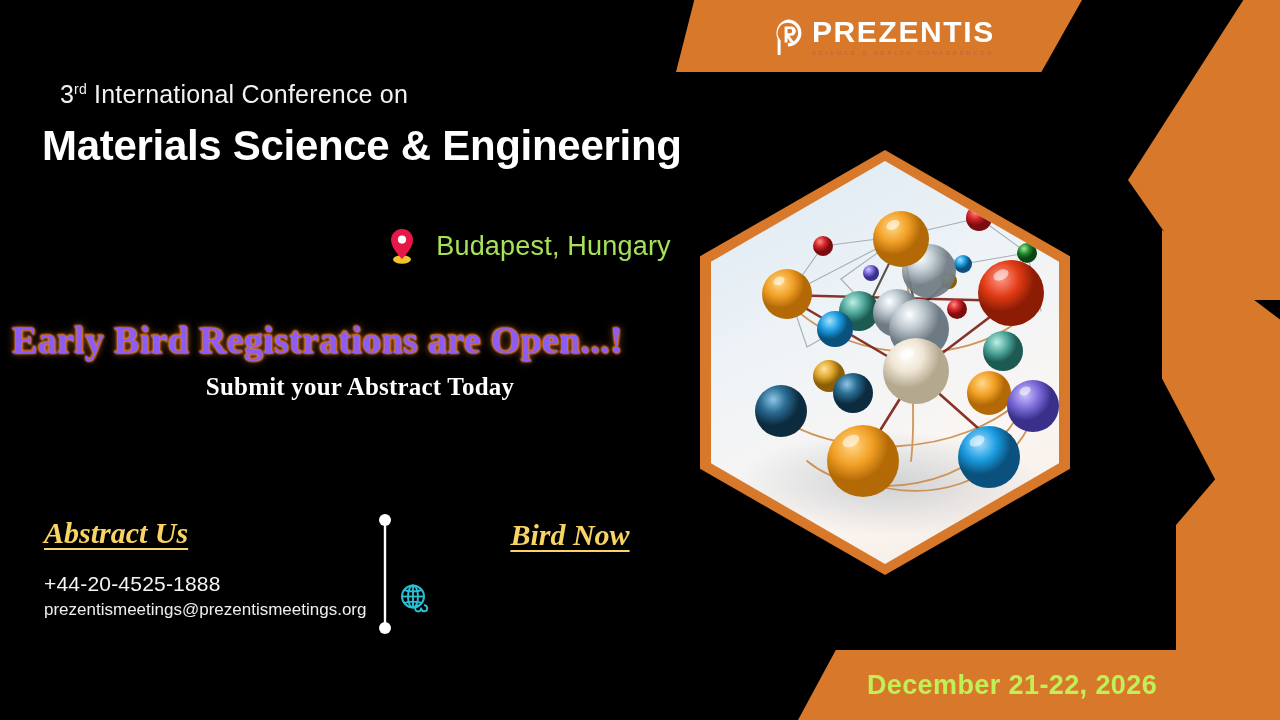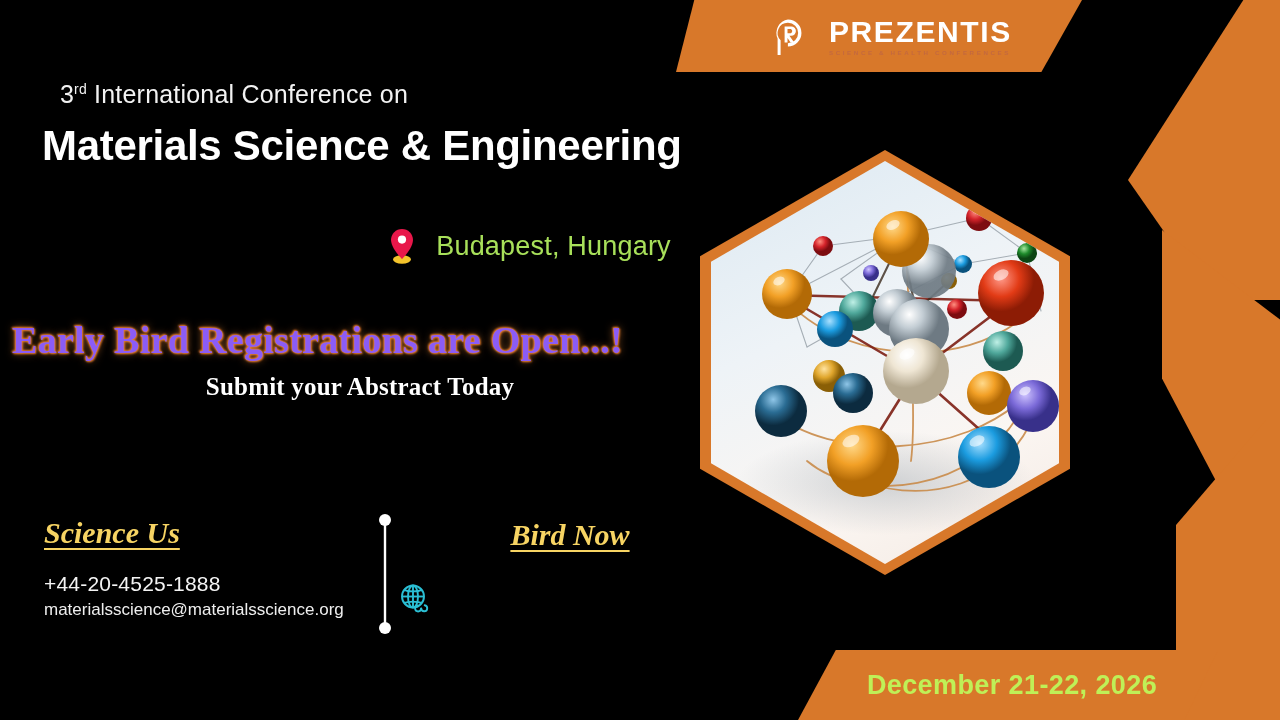--- a/index.html
+++ b/index.html
@@ -30,21 +30,21 @@
     display:flex;align-items:center;justify-content:center;
   }
   .date-text{
     color:#BFF057;font-size:27px;font-weight:bold;letter-spacing:.4px;
     transform:translateX(4px);white-space:nowrap;
   }
 
   
   .logo-wrap{
     position:absolute;top:10px;left:770px;width:260px;height:54px;
-    display:flex;align-items:center;gap:23px;
+    display:flex;align-items:center;gap:6px;
   }
   .logo-mark{width:36px;height:40px;flex:0 0 36px;}
   .logo-type{display:flex;flex-direction:column;line-height:1;}
   .logo-name{
     color:#ffffff;font-size:30px;font-weight:bold;letter-spacing:1.6px;
   }
   .logo-tag{
     color:#C4693F;font-size:6.2px;letter-spacing:2.6px;margin-top:3px;
     font-weight:bold;white-space:nowrap;
   }
@@ -158,23 +158,23 @@
       <ellipse cx="13" cy="31.5" rx="9" ry="4.2" fill="#F3C32B"></ellipse>
       <path d="M13 1 C6.9 1 2 5.9 2 12 C2 20.2 13 31 13 31 C13 31 24 20.2 24 12 C24 5.9 19.1 1 13 1 Z" fill="#E8174A"></path>
       <circle cx="13" cy="11.6" r="4.1" fill="#ffffff"></circle>
     </svg>
     <span class="location-text">Budapest, Hungary</span>
   </div>
 
   <div class="earlybird">Early Bird Registrations are Open...!</div>
   <div class="submit">Submit your Abstract Today</div>
 
-  <div class="contact-head">Science Us</div>
+  <div class="contact-head">Abstract Us</div>
   <div class="phone">+44-20-4525-1888</div>
-  <div class="email">materialsscience@materialsscience.org</div>
+  <div class="email">prezentismeetings@prezentismeetings.org</div>
 
   <svg class="divider" viewBox="0 0 14 124">
     <line x1="7" y1="8" x2="7" y2="116" stroke="#ffffff" stroke-width="2.4"></line>
     <circle cx="7" cy="8" r="6" fill="#ffffff"></circle>
     <circle cx="7" cy="116" r="6" fill="#ffffff"></circle>
   </svg>
 
   <div class="join-head">Bird Now</div>
   <div class="url-row">
     <svg class="globe-icon" viewBox="0 0 32 32">

